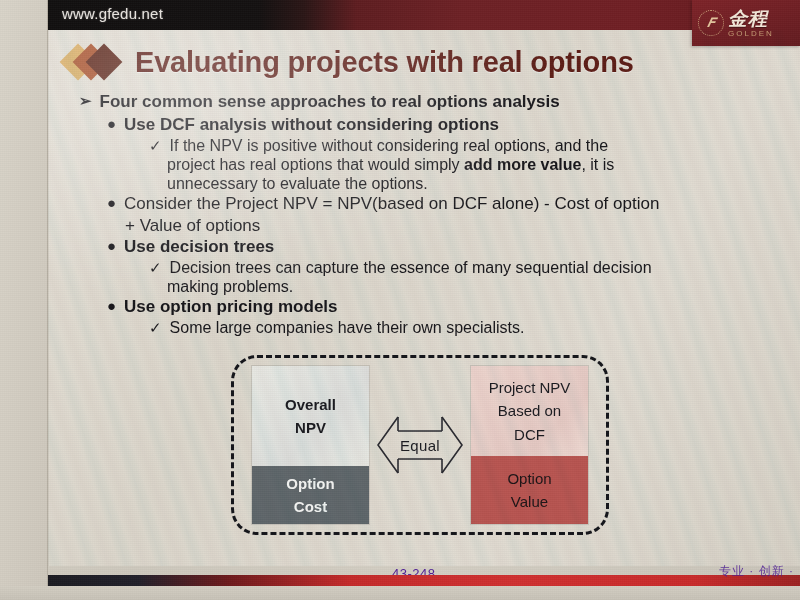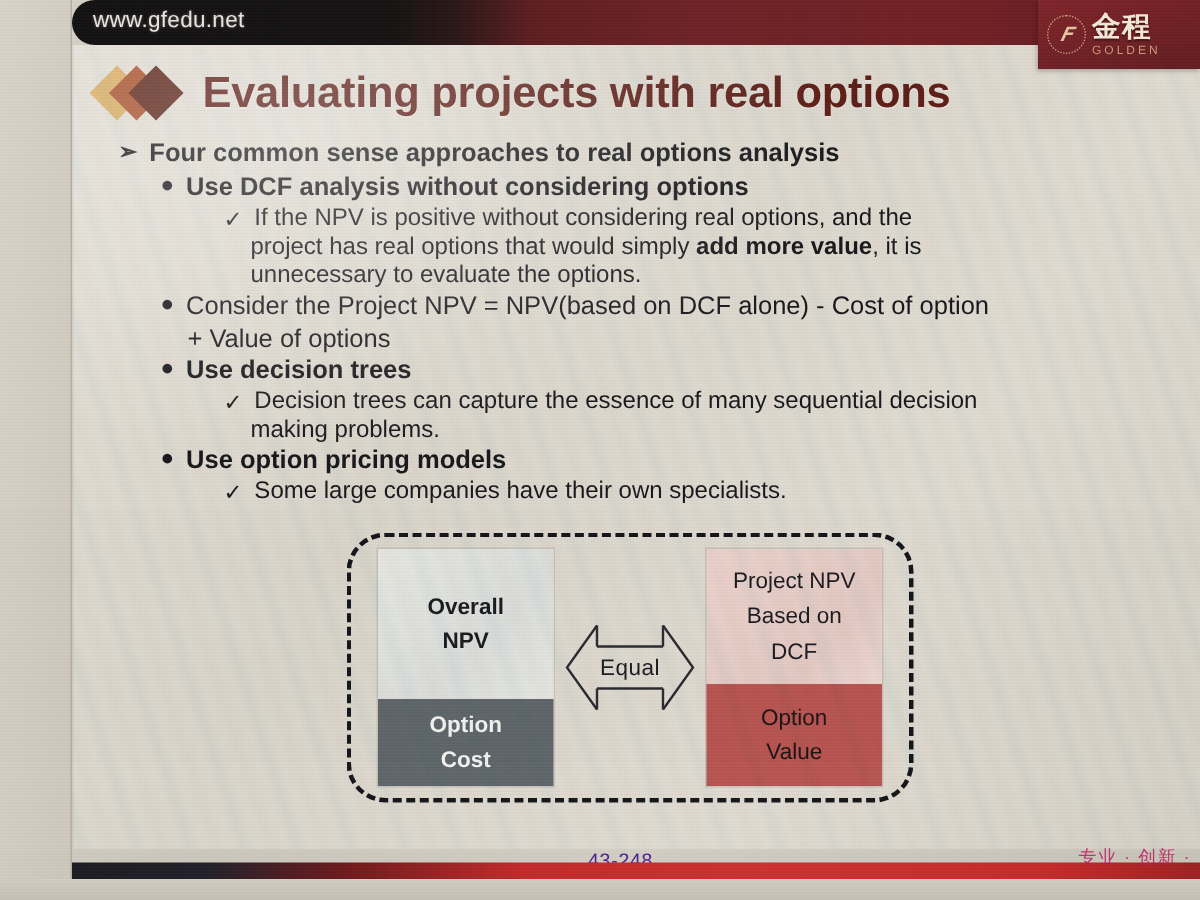--- a/index.html
+++ b/index.html
@@ -72,21 +72,20 @@
   
   #top-bar {
     position: absolute;
     left: 48px; top: 0;
     width: 752px; height: 30px;
     background: linear-gradient(90deg,
         #121010 0%, #141111 28%, #2a1616 34%,
         #5e1d20 41%, #6d2125 55%, #701f24 78%, #61191d 100%);
     z-index: 25;
     overflow: hidden;
-    border-radius: 15px;
   }
   #site-url {
     position: absolute;
     left: 14px; top: 5px;
     color: #e8e4df;
     font-size: 15px;
     letter-spacing: .2px;
     text-shadow: 0 0 2px rgba(255,255,255,.35);
   }
 
@@ -113,20 +112,21 @@
     font-style: italic;
     flex: 0 0 auto;
   }
   #brand-text { line-height: 1; }
   #brand-cn {
     color: #f2e7d8;
     font-size: 19px;
     font-weight: bold;
     letter-spacing: 1px;
     text-shadow: 0 1px 1px rgba(0,0,0,.4);
+    font-style: italic;
   }
   #brand-en {
     color: #c79c74;
     font-size: 8px;
     letter-spacing: 2px;
     margin-top: 2px;
   }
 
   
   #slide {
@@ -282,21 +282,21 @@
     left: 48px; bottom: 14px;
     width: 752px; height: 11px;
     background: linear-gradient(90deg,
         #1c1c22 0%, #21202a 12%, #6d1a1c 24%,
         #c42a2a 40%, #cf3030 62%, #c82a2a 86%, #9c2222 100%);
     z-index: 27;
   }
   #footer-cn {
     position: absolute;
     right: 6px; bottom: 20px;
-    color: #be185d;
+    color: #4c1d95;
     font-size: 12px;
     letter-spacing: 1px;
     z-index: 28;
     opacity: .85;
   }
   #bottom-fill {
     position: absolute;
     left: 0; bottom: 0;
     width: 800px; height: 14px;
     background: linear-gradient(180deg, #d2cdc2, #c7c2b7);

